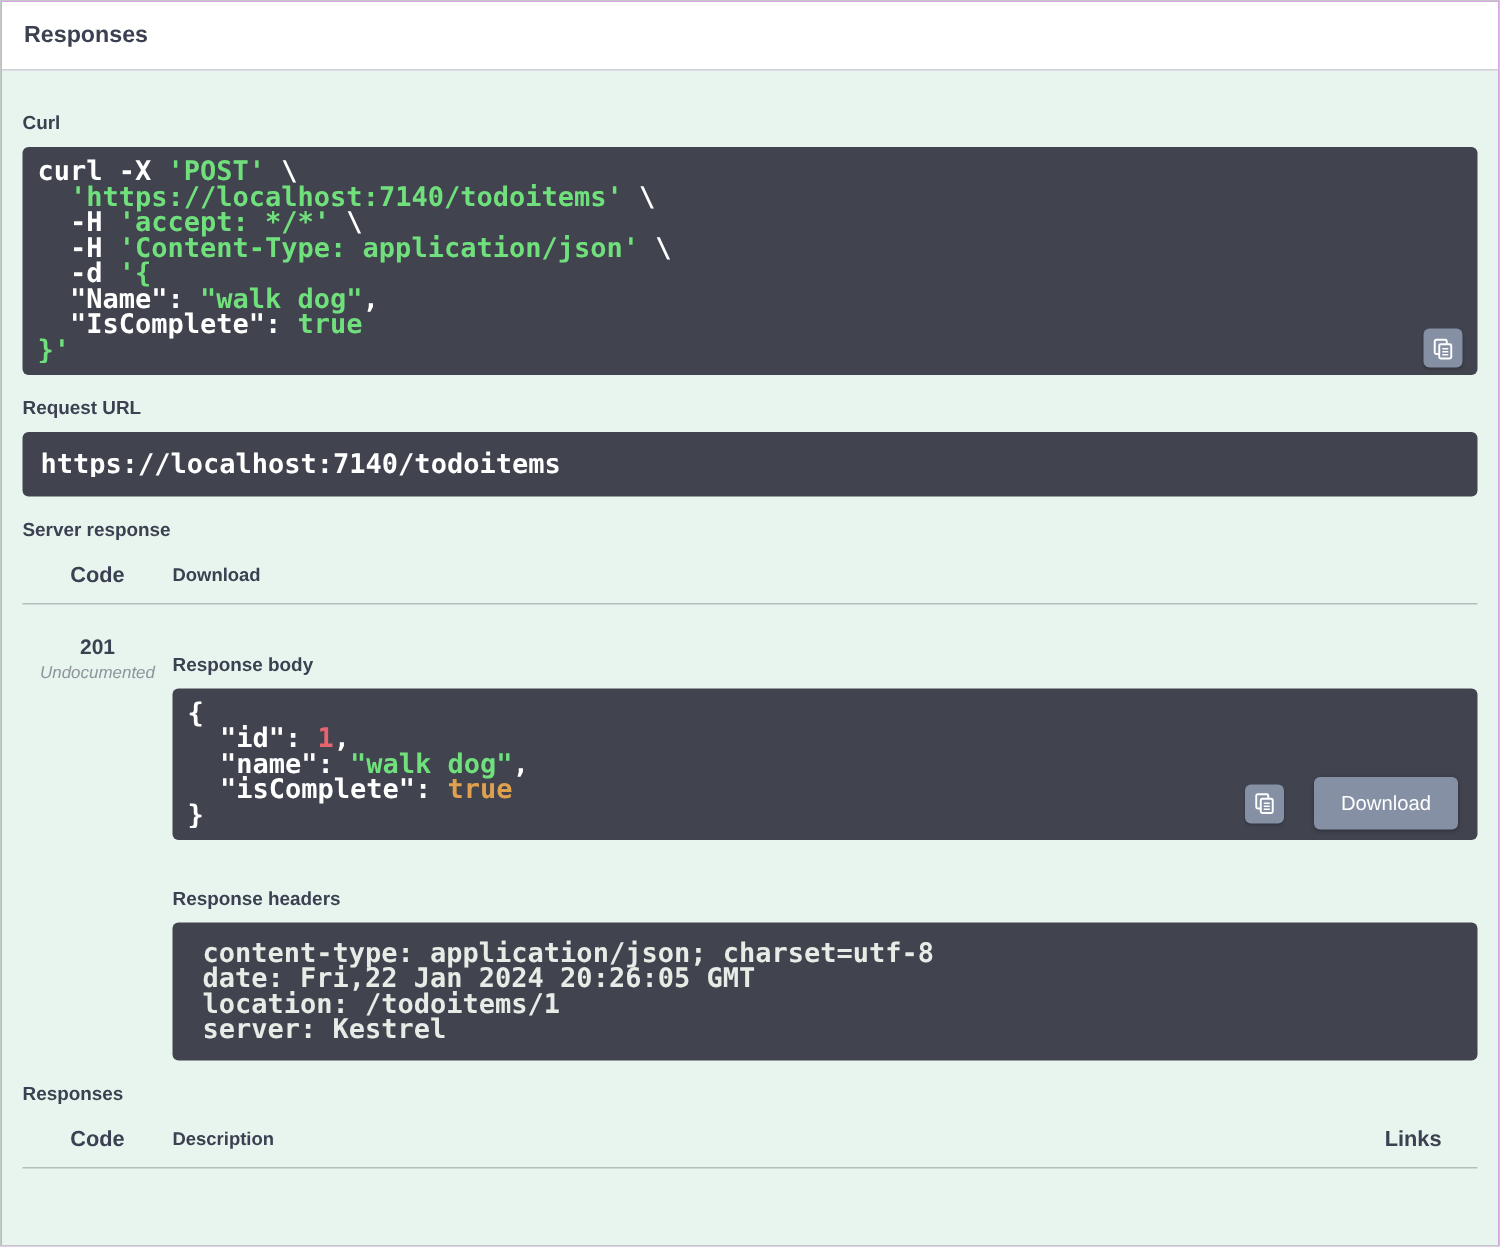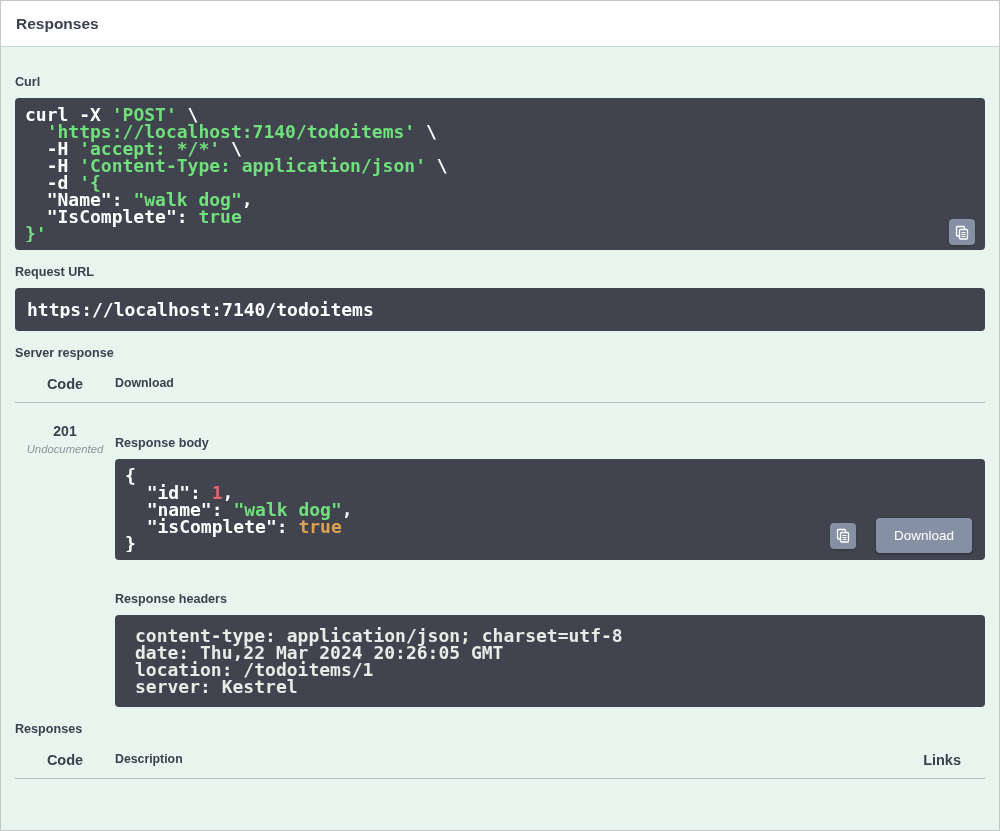--- a/index.html
+++ b/index.html
@@ -180,21 +180,21 @@
                 </svg>
               </span>
             </button>
             <button class="download-btn">Download</button>
           </div>
         </div>
 
         <div class="block-label">Response headers</div>
         <div class="code-block headers-block">
           <pre class="code hdr-text">content-type: application/json; charset=utf-8
-date: Thu,22 Mar 2024 20:26:05 GMT
+date: Fri,22 Jan 2024 20:26:05 GMT
 location: /todoitems/1
 server: Kestrel</pre>
         </div>
 
       </div>
     </div>
 
     <div class="block-label">Responses</div>
 
     <div class="table-head resp-head">

